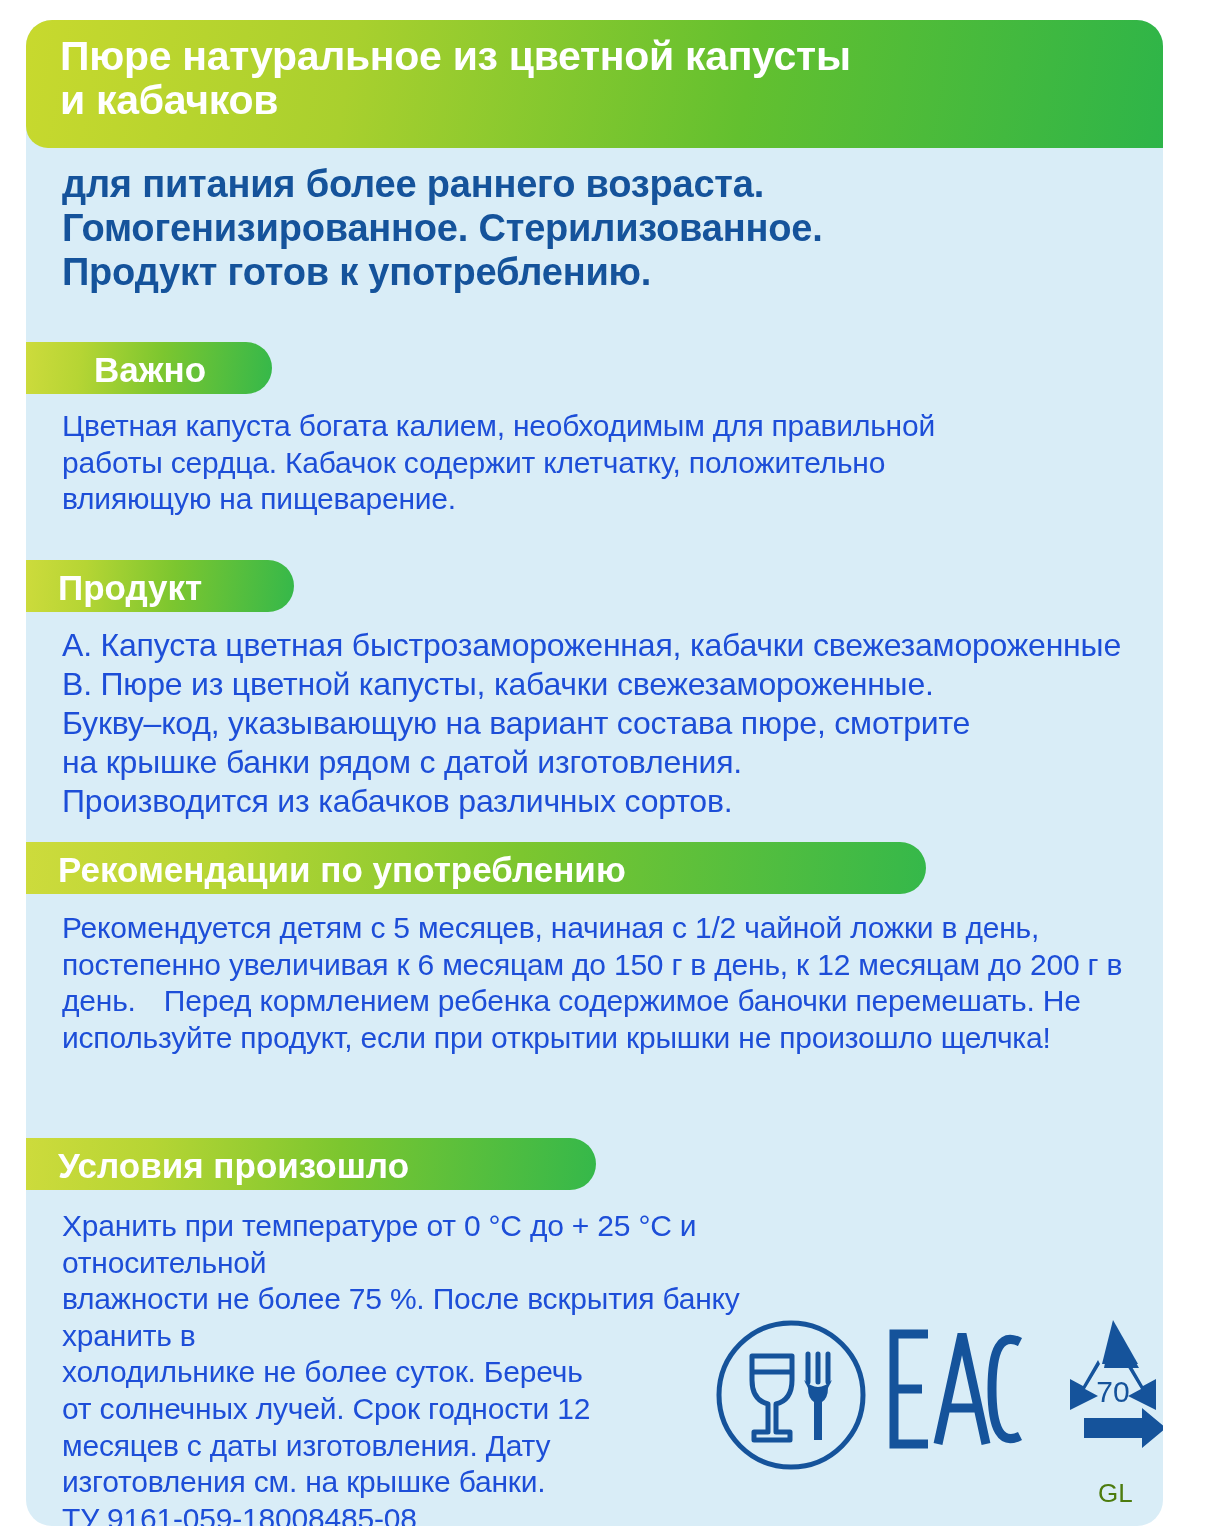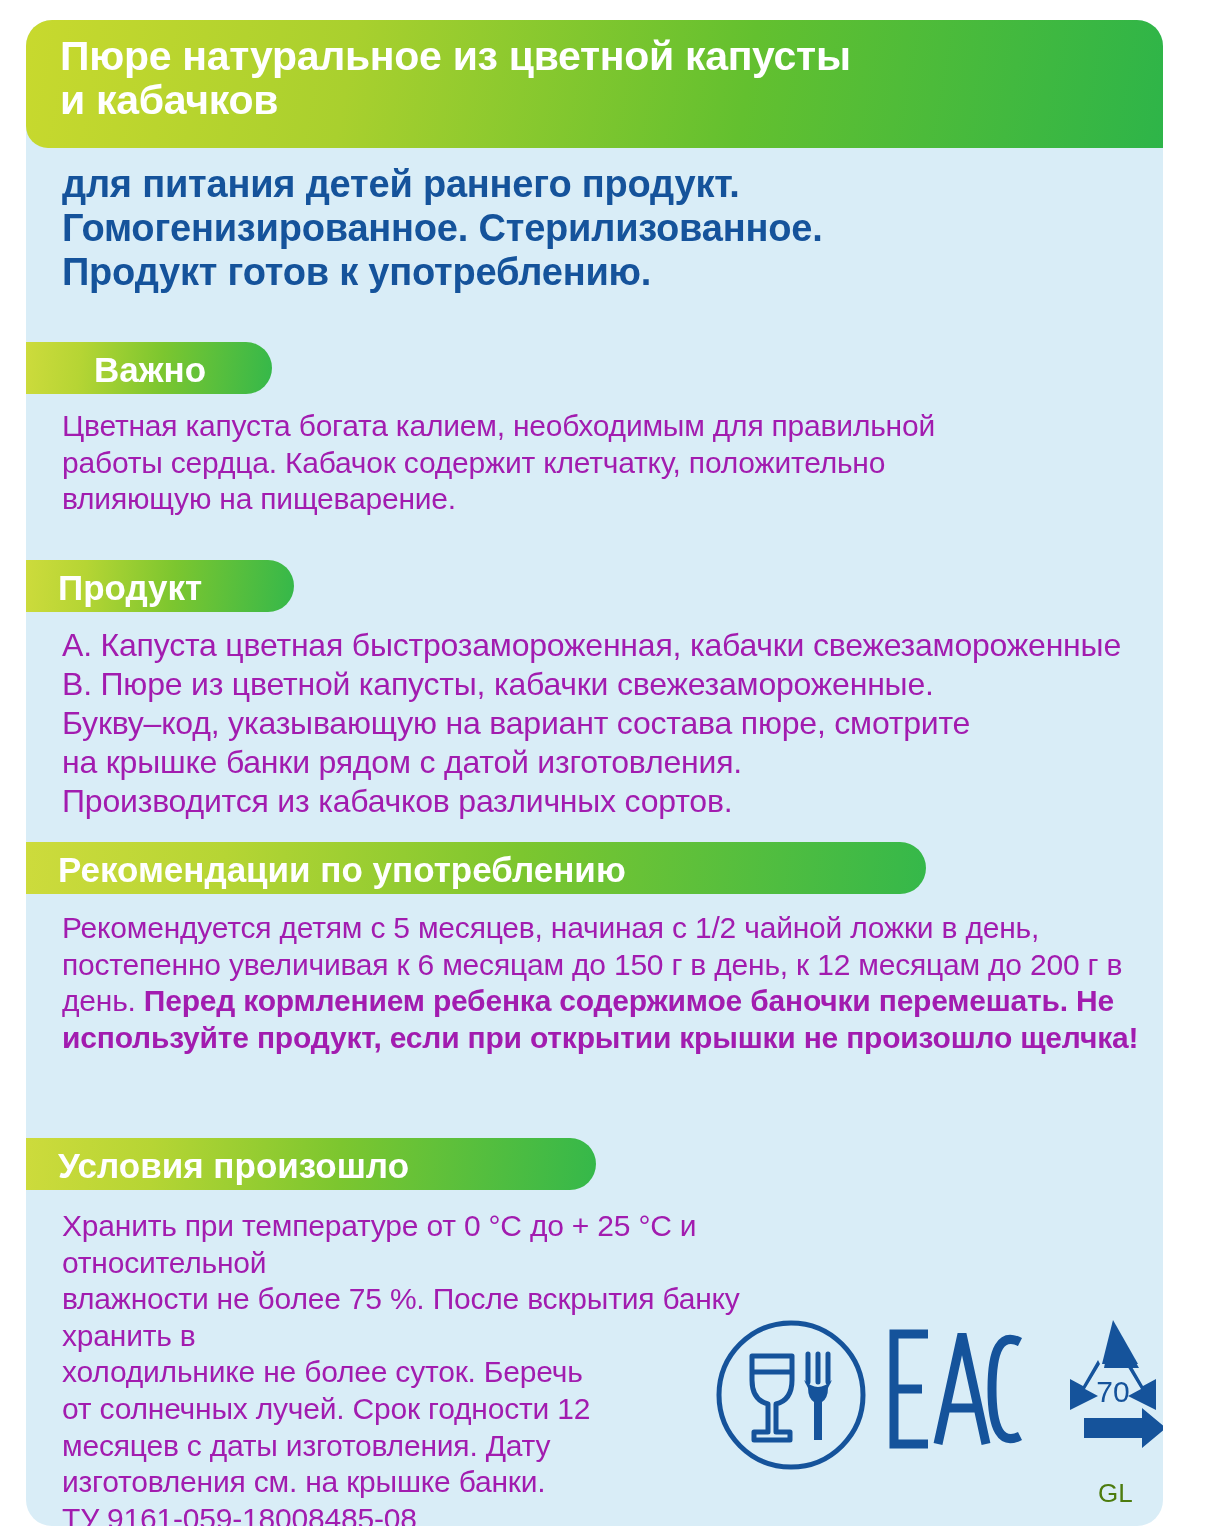--- a/index.html
+++ b/index.html
@@ -79,27 +79,27 @@
     color: #ffffff;
     font-size: 35px;
     font-weight: bold;
     line-height: 1.3;
     white-space: nowrap;
   }
 
   .body-text {
     position: absolute;
     left: 36px;
-    color: #a21caf;
+    color: #1d4ed8;
     font-size: 30px;
     line-height: 1.22;
     white-space: pre-line;
     letter-spacing: -0.2px;
   }
-  .body-text b { font-weight: bold; }
+  .body-text b { font-weight: normal; margin-left: 20px; }
 
   
   #h-vazhno { top: 322px; width: 246px; text-align: center; }
   #t-vazhno { top: 388px; width: 1080px; }
 
   #h-sostav { top: 540px; width: 268px; }
   #t-sostav { top: 606px; width: 1120px; font-size: 32px; }
 
   #h-rek { top: 822px; width: 900px; }
   #t-rek { top: 890px; width: 1110px; }
@@ -130,21 +130,21 @@
 <body>
 
 <div class="label">
   <div class="inner">
 
     <div class="title-banner">
       <div class="t">Пюре натуральное из цветной капусты
 и кабачков</div>
     </div>
 
-    <div class="subtitle">для питания детей раннего продукт.
+    <div class="subtitle">для питания более раннего возраста.
 Гомогенизированное. Стерилизованное.
 Продукт готов к употреблению.</div>
 
     <div class="sec-head" id="h-vazhno">Важно</div>
     <div class="body-text" id="t-vazhno">Цветная капуста богата калием, необходимым для правильной
 работы сердца. Кабачок содержит клетчатку, положительно
 влияющую на пищеварение.</div>
 
     <div class="sec-head" id="h-sostav">Продукт</div>
     <div class="body-text" id="t-sostav">А. Капуста цветная быстрозамороженная, кабачки свежезамороженные

